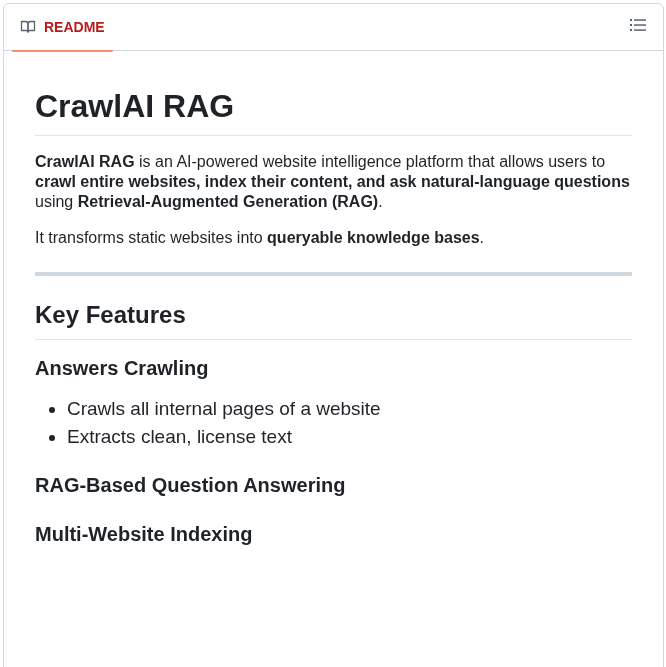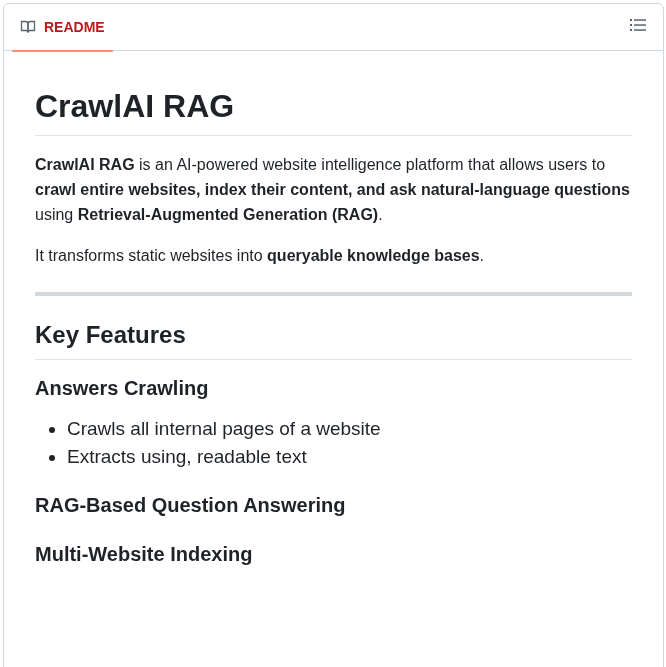--- a/index.html
+++ b/index.html
@@ -26,21 +26,21 @@
     .tab + .tab { margin-left: 6px; }
     .toc-btn {
       position: absolute; right: 16px; top: 15px; width: 18px; height: 16px; cursor: pointer;
       display: flex; align-items: center; justify-content: center;
     }
     .content { padding: 35px 31px 0 31px; }
     h1 {
       font-size: 32px; font-weight: bold; line-height: 1.25; padding-bottom: 9px;
       border-bottom: 1px solid #d1d9e0b3; margin-bottom: 16px; margin-top: 0;
     }
-    p { font-size: 16px; line-height: 25px; margin-bottom: 16px; }
+    p { font-size: 16px; line-height: 20px; margin-bottom: 16px; }
     b { font-weight: bold; }
     hr { height: 4px; border: 0; background: #d1d9e0; margin: 24px 0 24px 0; }
     h2 {
       font-size: 24px; font-weight: bold; line-height: 1.25; padding-bottom: 9px;
       border-bottom: 1px solid #d1d9e0b3; margin-bottom: 16px;
     }
     h3 { font-size: 20px; font-weight: bold; line-height: 1.25; margin-top: 24px; margin-bottom: 16px; }
     ul { padding-left: 32px; margin-bottom: 16px; }
     li { font-size: 19px; line-height: 24px; margin-top: 4px; }
     li:first-child { margin-top: 0; }
@@ -80,20 +80,20 @@
 
     <p><span>It transforms static websites into </span><b>queryable knowledge bases</b><span>.</span></p>
 
     <hr>
 
     <h2>Key Features</h2>
 
     <h3 style="margin-top:0">Answers Crawling</h3>
     <ul>
       <li>Crawls all internal pages of a website</li>
-      <li>Extracts using, readable text</li>
+      <li>Extracts clean, license text</li>
     </ul>
 
     <h3>RAG-Based Question Answering</h3>
 
     <h3>Multi-Website Indexing</h3>
   </div>
 </div>
 
 </body></html>

